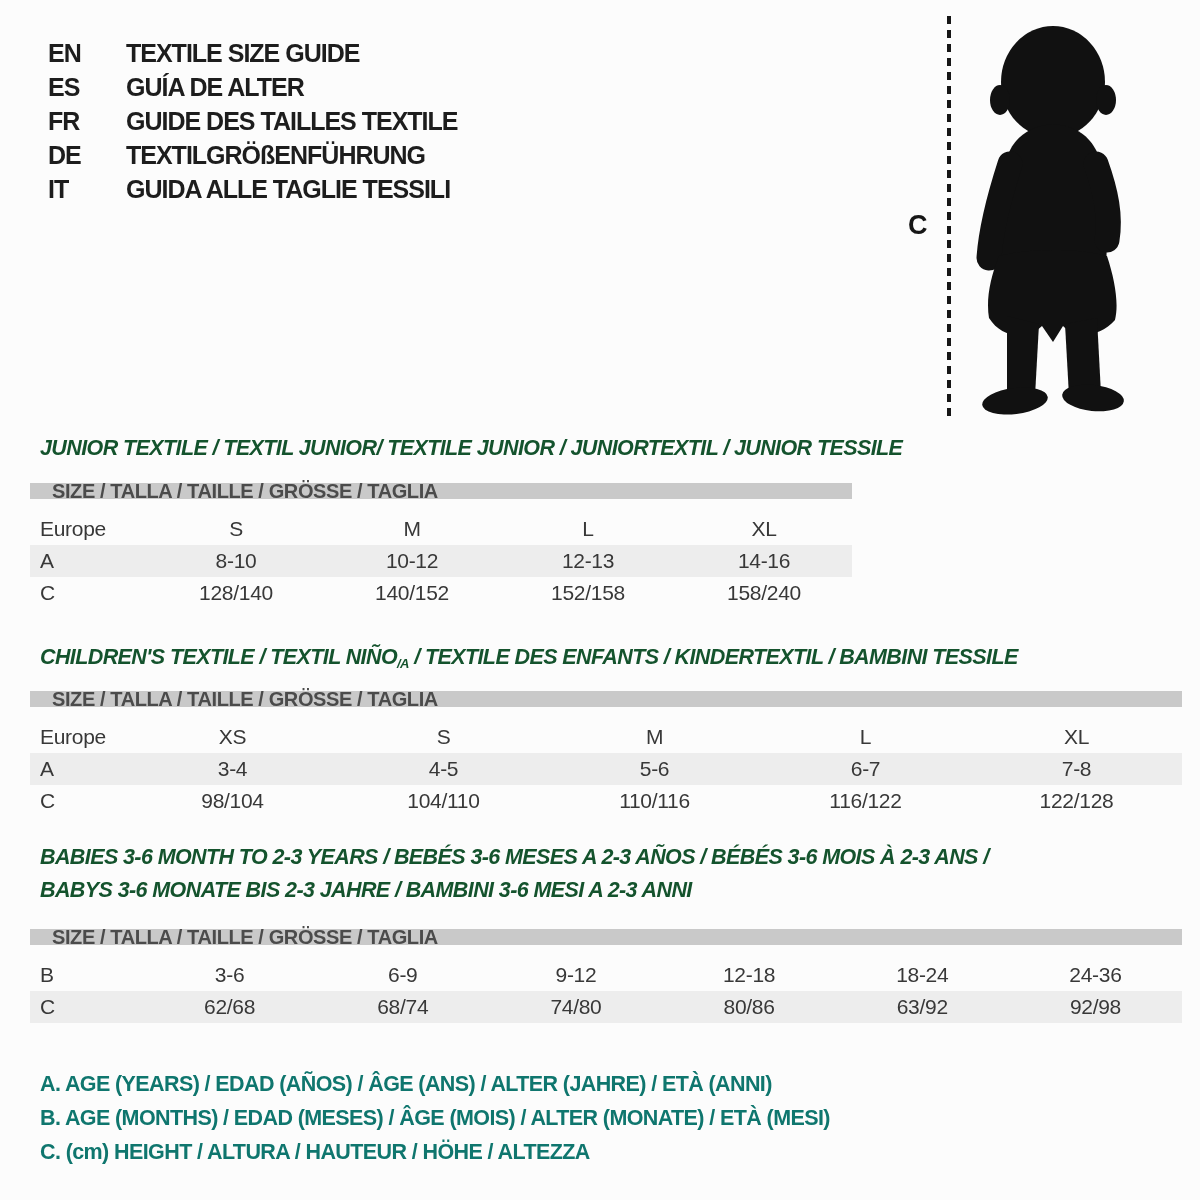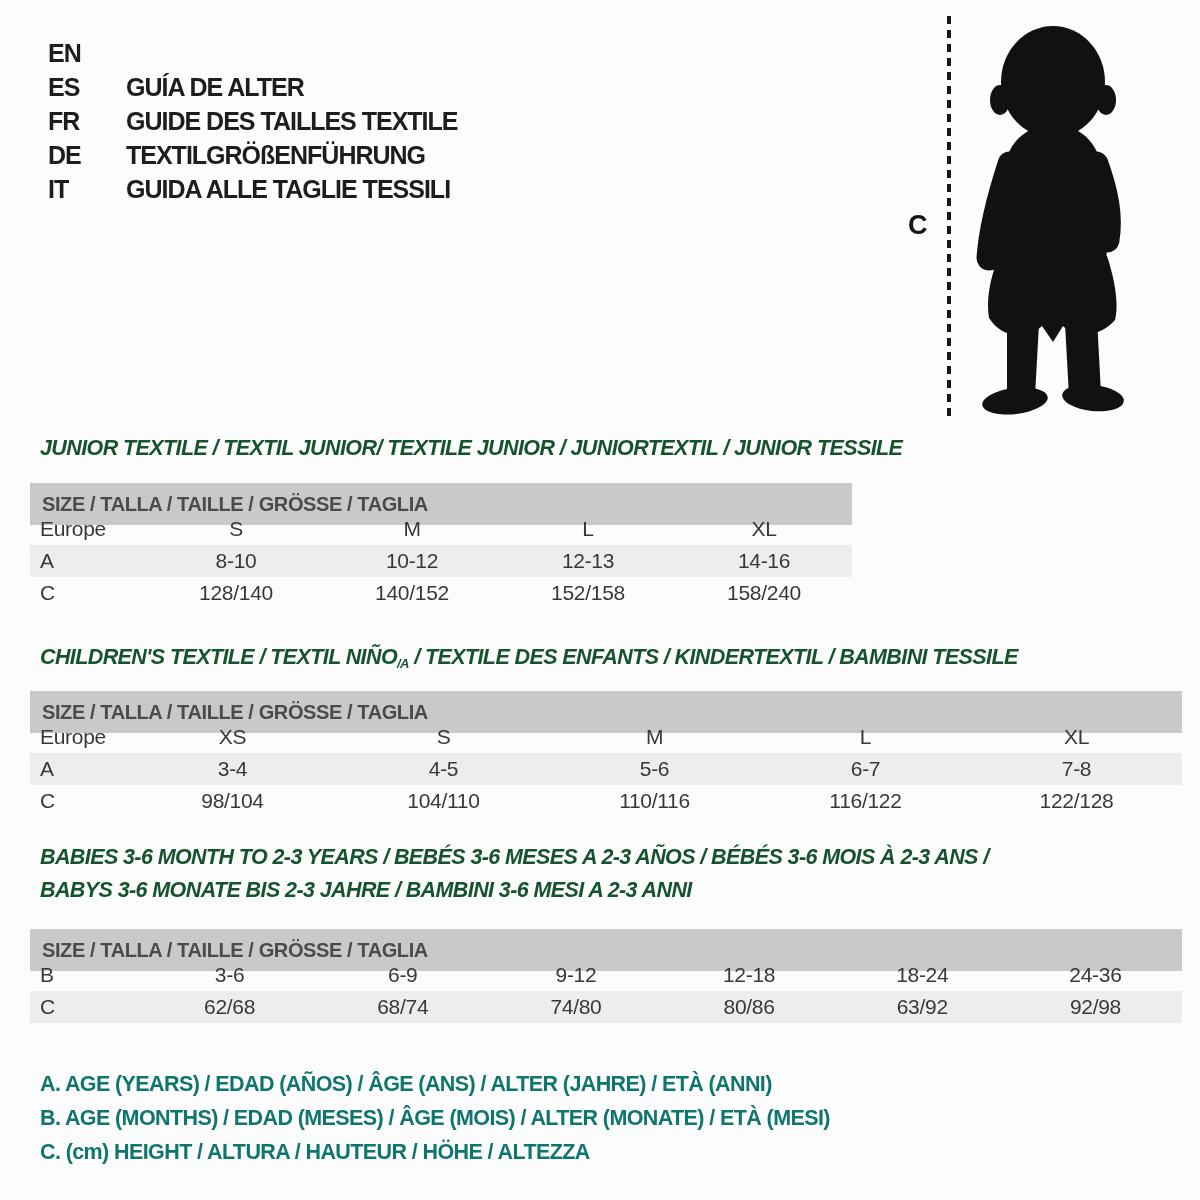--- a/index.html
+++ b/index.html
@@ -19,22 +19,22 @@
   .measure-line{position:absolute;left:947px;top:16px;width:4px;height:400px;
     background:repeating-linear-gradient(180deg,#161616 0px,#161616 8px,transparent 8px,transparent 14px);}
   .measure-label{position:absolute;left:908px;top:210px;
     font-size:27px;font-weight:700;color:#161616;}
   .baby-svg{position:absolute;left:955px;top:12px;}
   
   .sec-title{position:absolute;left:40px;
     font-size:21.5px;font-weight:700;letter-spacing:-0.6px;color:#14532d;white-space:nowrap;font-style:italic;}
   .sub-a{font-size:13px;position:relative;top:4px;}
   
-  .size-bar{position:absolute;height:42px;background:#c9c9c9;
-    display:flex;align-items:center;padding-left:12px;box-sizing:border-box;
+  .size-bar{position:absolute;height:16px;background:#c9c9c9;
+    display:flex;align-items:center;padding-left:22px;box-sizing:border-box;
     font-size:20px;font-weight:700;letter-spacing:-0.4px;color:#4b4b4b;white-space:nowrap;}
   .tbl{position:absolute;}
   .trow{display:flex;align-items:center;height:32px;
     font-size:21px;letter-spacing:-0.3px;color:#383838;}
   .trow.alt{background:#ededed;}
   .trow .c0{padding-left:10px;box-sizing:border-box;}
   .trow .c{flex:1;text-align:center;}
   .t-junior{width:822px;} .t-junior .c0{width:118px;}
   .t-children{width:1152px;} .t-children .c0{width:97px;}
   .t-babies{width:1152px;} .t-babies .c0{width:113px;}
@@ -44,20 +44,21 @@
     font-size:21.5px;font-weight:700;letter-spacing:-0.6px;color:#0f766e;white-space:nowrap;}
 </style>
 </head>
 <body>
 
 <div id="canvas">
 
   <div class="lang-block">
     <div class="lang-row">
       <span class="lang-code">EN</span>
+      <span class="lang-label">TEXTILE SIZE GUIDE</span>
     </div>
     <div class="lang-row">
       <span class="lang-code">ES</span>
       <span class="lang-label">GUÍA DE ALTER</span>
     </div>
     <div class="lang-row">
       <span class="lang-code">FR</span>
       <span class="lang-label">GUIDE DES TAILLES TEXTILE</span>
     </div>
     <div class="lang-row">

